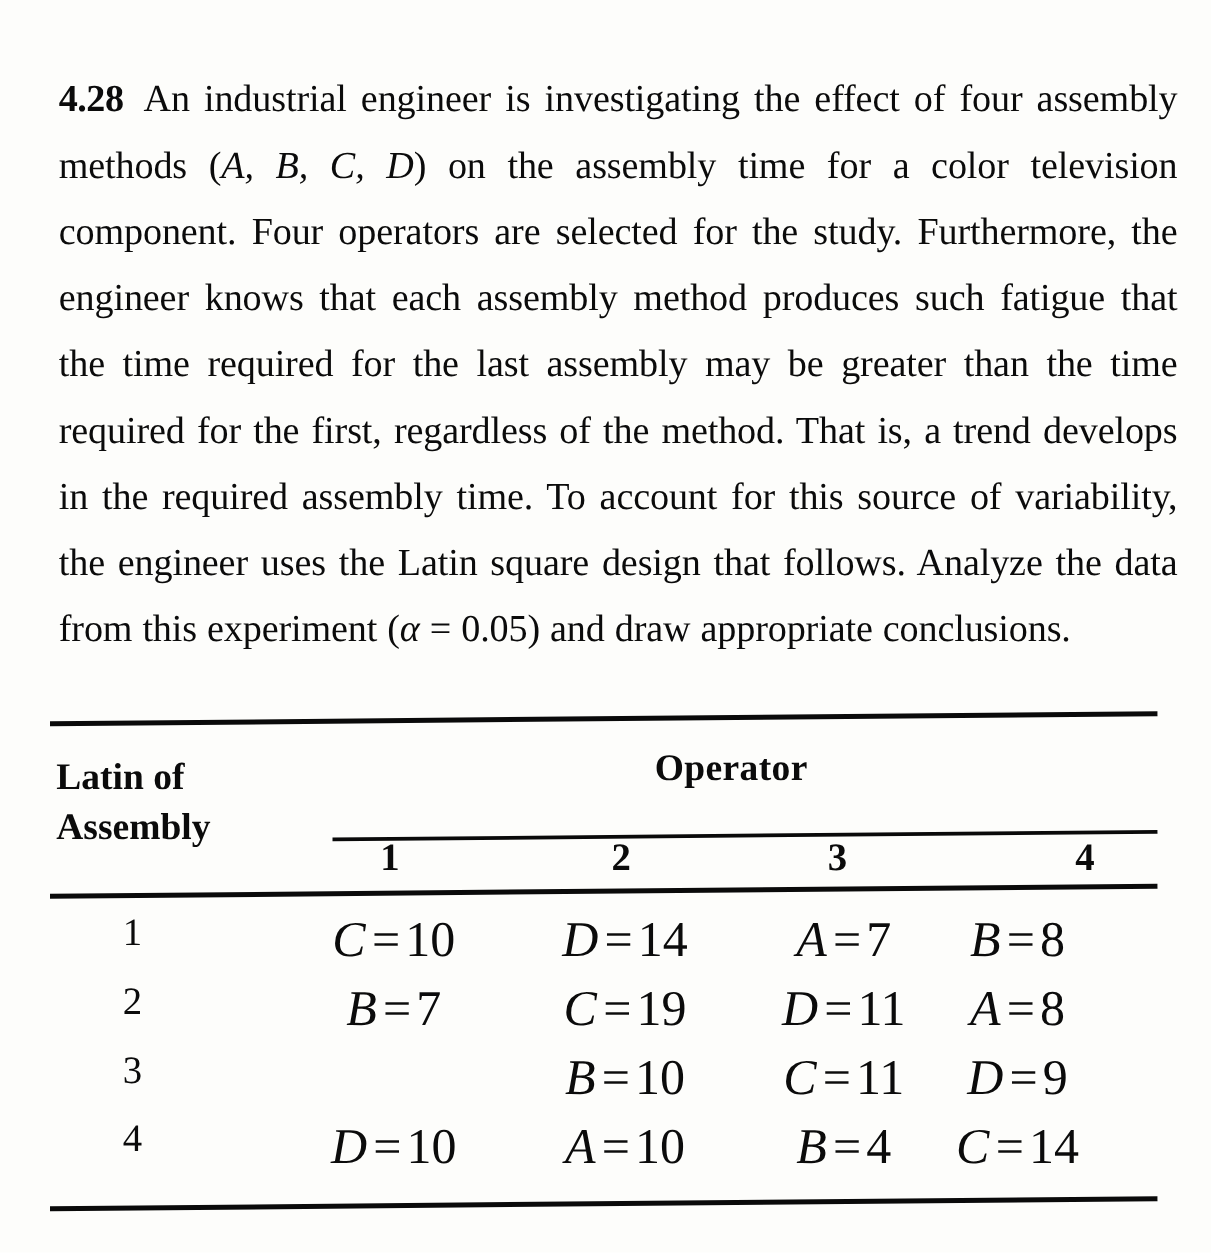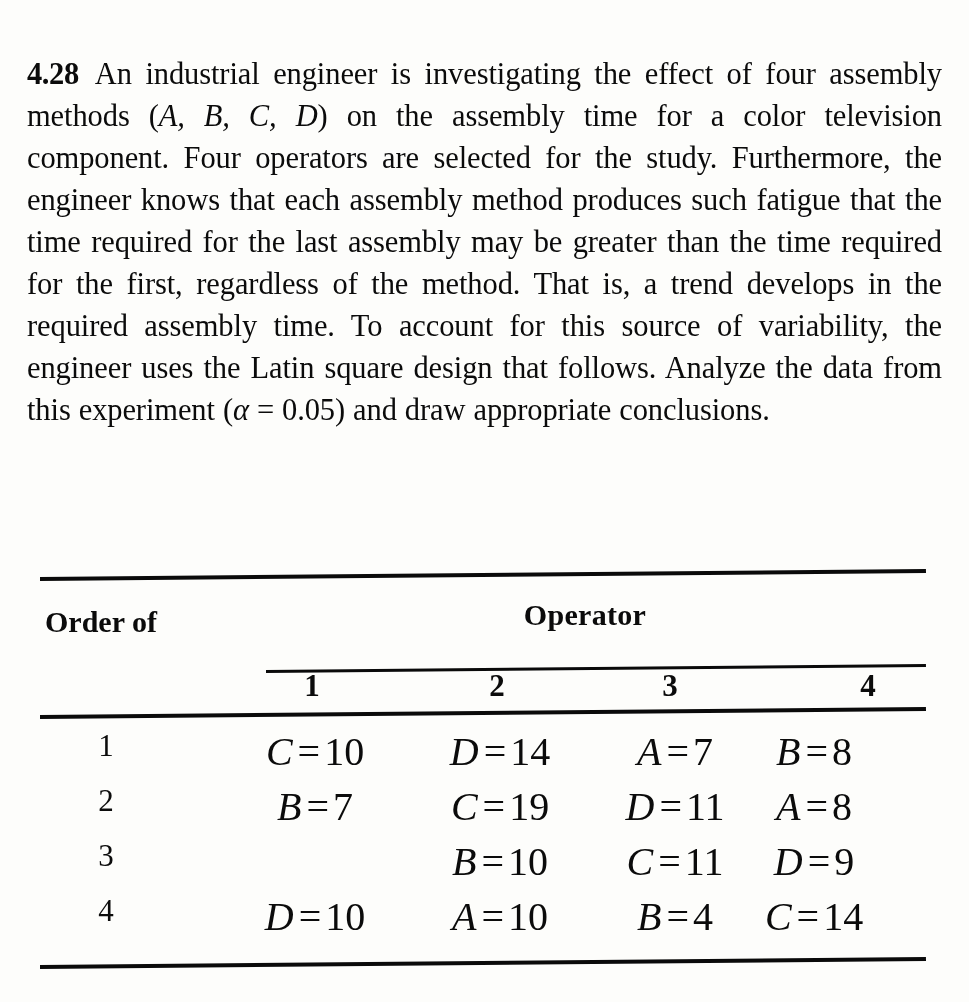--- a/index.html
+++ b/index.html
@@ -27,25 +27,26 @@
 
   
   .problem {
     position: absolute;
     left: 27px;
     top: 22px;
     width: 915px;
   }
   .problem-body {
     font-size: 30.5px;
-    line-height: 42px;
+    line-height: 53px;
     text-align: justify;
     text-justify: inter-word;
     letter-spacing: -0.1px;
     word-spacing: 0.5px;
+    margin-left: 20px;
   }
   .prob-num {
     font-weight: bold;
     letter-spacing: -0.4px;
     margin-right: 16px;
   }
   .it { font-style: italic; }
   .alpha { font-style: italic; font-family: "Liberation Serif", "DejaVu Serif", serif; }
 
   
@@ -171,21 +172,22 @@
     <p class="problem-body">
       <span class="prob-num">4.28</span><span>An industrial engineer is investigating the effect of four assembly methods (</span><span class="it">A, B, C, D</span><span>) on the assembly time for a color television component. Four operators are selected for the study. Furthermore, the engineer knows that each assembly method produces such fatigue that the time required for the last assembly may be greater than the time required for the first, regardless of the method. That is, a trend develops in the required assembly time. To account for this source of variability, the engineer uses the Latin square design that follows. Analyze the data from this experiment (</span><span class="alpha">α</span><span> = 0.05) and draw appropriate conclusions.</span>
     </p>
   </div>
 
   <div class="data-table">
 
     <div class="rule rule-top"></div>
 
     <div class="corner-label">
-      <div>Order of</div>
+      <div>Latin of</div>
+      <div>Assembly</div>
     </div>
 
     <div class="operator-label">Operator</div>
 
     <div class="rule thin sub rule-sub"></div>
 
     <div class="col-head-row">
       <div class="col-head ch0">1</div>
       <div class="col-head ch1">2</div>
       <div class="col-head ch2">3</div>

